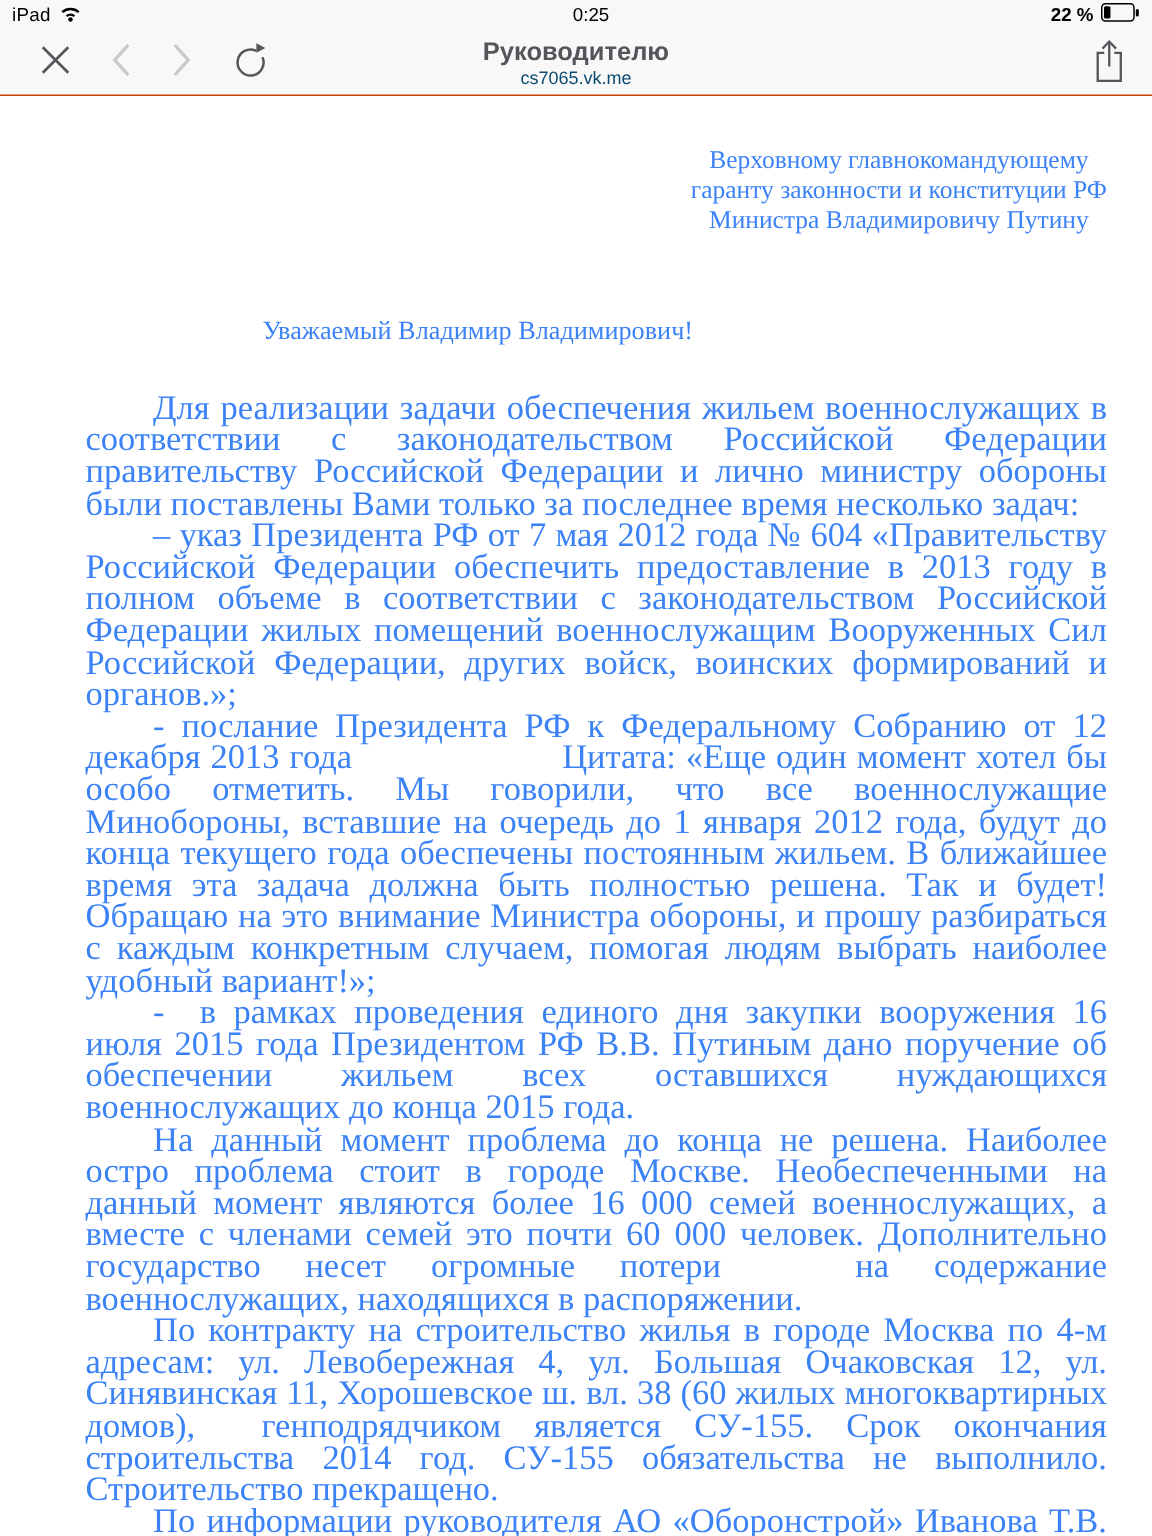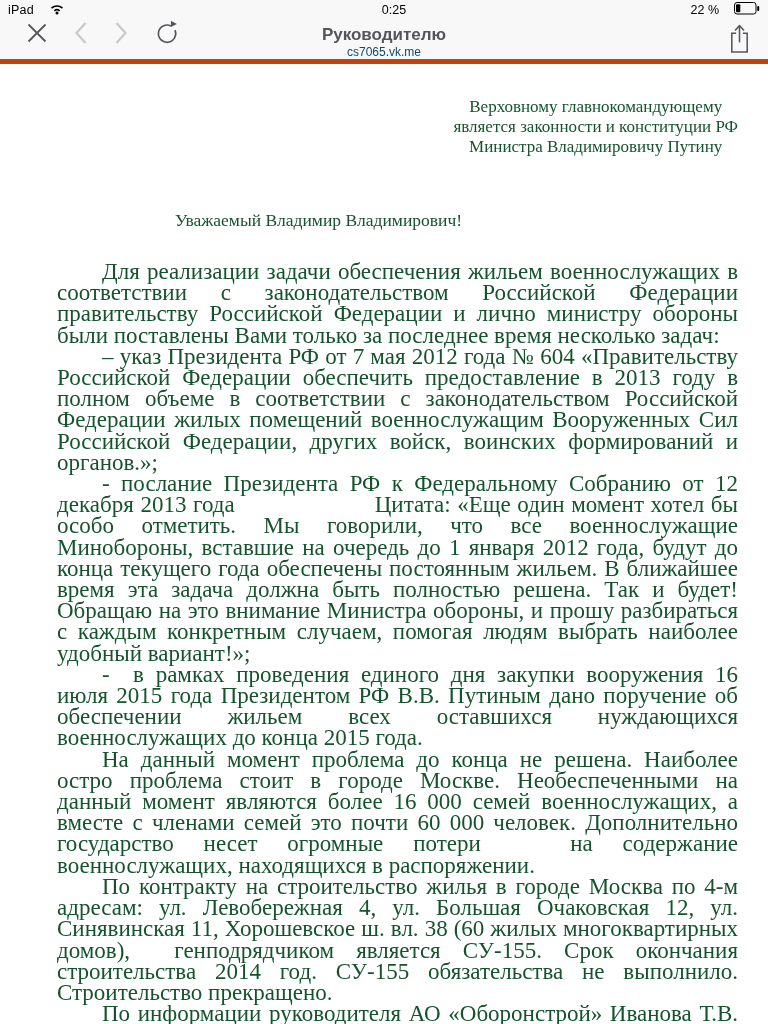--- a/index.html
+++ b/index.html
@@ -6,47 +6,47 @@
   html,body { width:768px; height:1024px; overflow:hidden; background:#fff;
               font-family:"Liberation Sans", sans-serif; }
 
   
   .status-bar {
     height:20px; background:#f8f8f8;
     display:flex; align-items:center; justify-content:space-between;
     padding:0 8px; position:relative;
     font-size:12.5px; color:#000;
   }
-  .status-left, .status-right { display:flex; align-items:center; gap:15px; }
+  .status-left, .status-right { display:flex; align-items:center; gap:5px; }
   .status-time {
     position:absolute; left:0; right:0; text-align:center;
     font-weight:500; pointer-events:none;margin-left:20px;
   }
   .carrier-label { font-weight:500; letter-spacing:.2px; }
-  .battery-label { font-weight:400;margin-left:32px; }
+  .battery-label { font-weight:700;margin-left:32px; }
 
   
   .nav-bar {
-    height:44px; background:#f8f8f8; border-bottom:5px solid #c2410c;
-    position:relative; display:flex; align-items:flex-start;
+    height:44px; background:#f8f8f8; border-bottom:1px solid #c2410c;
+    position:relative; display:flex; align-items:center;
   }
   .nav-left { display:flex; align-items:center; padding-left:26px; gap:26px; }
   .nav-btn { display:flex; align-items:center; justify-content:center; cursor:pointer; background:none; border:none; }
   .nav-title-wrap {
     position:absolute; left:0; right:0; top:5px; text-align:center; pointer-events:none;
   }
   .nav-title { font-size:17px; font-weight:600; color:#54545a; line-height:20px; }
   .nav-url   { font-size:12px; font-weight:400; color:#0c4a6e; line-height:15px; }
   .nav-share { position:absolute; right:16px; top:50%; transform:translateY(-50%); }
 
   
   .doc-page {
     height:960px; background:#ffffff; overflow:hidden;
     padding:33px 30px 0 57px;
-    font-family:"Liberation Serif", serif; color:#14532d;
+    font-family:"Liberation Serif", serif; color:#3b82f6;
   }
   .recipient-block {
     width:max-content; max-width:100%; margin-left:auto;
     text-align:center; font-size:17px; line-height:20px;
   }
   .salutation {
     margin-top:52px; margin-left:118px;
     font-size:17.5px; line-height:22px;
   }
   .body-text { margin-top:30px; }
@@ -134,21 +134,21 @@
         <path class="stroke-dark" stroke-width="1.6" d="M8.3 7.6 L13 2.7 L17.7 7.6"></path>
       </svg>
     </span>
   </button>
 </div>
 
 <div class="doc-page">
 
   <div class="recipient-block">
     <div>Верховному главнокомандующему</div>
-    <div>является законности и конституции РФ</div>
+    <div>гаранту законности и конституции РФ</div>
     <div>Министра Владимировичу Путину</div>
   </div>
 
   <div class="salutation">Уважаемый Владимир Владимирович!</div>
 
   <div class="body-text">
     <p>Для реализации задачи обеспечения жильем военнослужащих в соответствии с законодательством Российской Федерации правительству Российской Федерации и лично министру обороны были поставлены Вами только за последнее время несколько задач:</p>
     <p>– указ Президента РФ от 7 мая 2012 года № 604 «Правительству Российской Федерации обеспечить предоставление в 2013 году в полном объеме в соответствии с законодательством Российской Федерации жилых помещений военнослужащим Вооруженных Сил Российской Федерации, других войск, воинских формирований и органов.»;</p>
     <p>- послание Президента РФ к Федеральному Собранию от 12 декабря 2013 года&nbsp;&nbsp;&nbsp;&nbsp;&nbsp;&nbsp;&nbsp;&nbsp;&nbsp;&nbsp;&nbsp;&nbsp;&nbsp;&nbsp;&nbsp;&nbsp;&nbsp;&nbsp;&nbsp;&nbsp; Цитата: «Еще один момент хотел бы особо отметить. Мы говорили, что все военнослужащие Минобороны, вставшие на очередь до 1 января 2012 года, будут до конца текущего года обеспечены постоянным жильем. В ближайшее время эта задача должна быть полностью решена. Так и будет! Обращаю на это внимание Министра обороны, и прошу разбираться с каждым конкретным случаем, помогая людям выбрать наиболее удобный вариант!»;</p>
     <p>- &nbsp;в рамках проведения единого дня закупки вооружения 16 июля 2015 года Президентом РФ В.В. Путиным дано поручение об обеспечении жильем всех оставшихся нуждающихся военнослужащих до конца 2015 года.</p>

